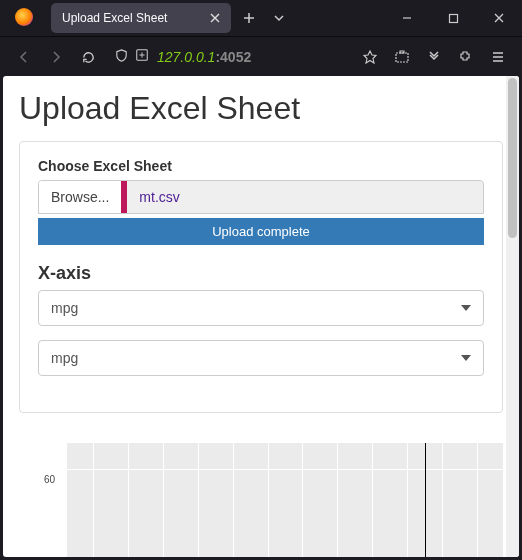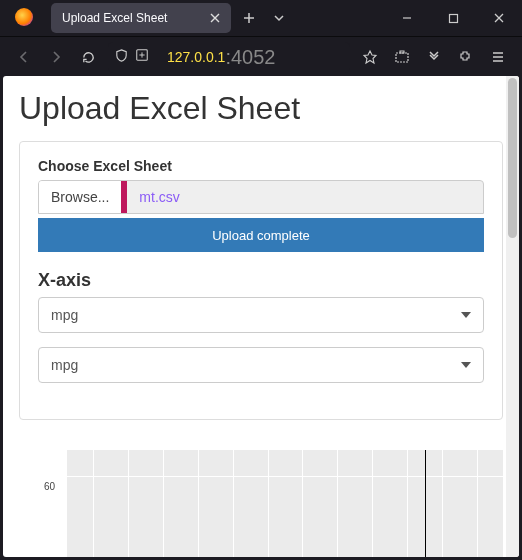--- a/index.html
+++ b/index.html
@@ -9,31 +9,31 @@
   .ff-icon { width: 20px; height: 20px; margin: 0 10px 0 15px; }
   .tab { display: flex; align-items: center; background: #42414d; border-radius: 5px; height: 30px; margin-left: 6px; padding: 0 8px; width: 180px; color: #fbfbfe; font-size: 12px; }
   .tab-title { flex: 1; margin-left: 3px; overflow: hidden; white-space: nowrap; }
   .tab-close { width:16px; height:16px; display:flex; align-items:center; justify-content:center; color:#ddd; cursor:pointer; }
   .win-controls { margin-left: auto; display: flex; }
   .win-btn { width: 46px; height: 36px; display: flex; align-items: center; justify-content: center; color: #ccc; }
   .tb-btn { width: 28px; height: 28px; display:flex; align-items:center; justify-content:center; color:#ccc; margin:0 2px; }
   .navrow { display:flex; align-items:center; height: 40px; padding: 0 8px; background:#1c1b22; }
   .navrow .tb-btn.disabled { opacity: .45; }
   .urlbar { flex:1; display:flex; align-items:center; background:#1c1b22; border-radius:5px; margin:0 4px; padding: 4px 6px; }
-  .url-host { color:#fde047; font-size:14px; margin-left:18px; }
-  .url-port { color:#888; font-size:20px; }
+  .url-host { color:#84cc16; font-size:14px; margin-left:8px;font-style:italic; }
+  .url-port { color:#888; font-size:14px;font-weight:bold; }
   .content { position:absolute; top:76px; left:3px; right:3px; bottom:3px; background:#fff; overflow:hidden; border-radius: 3px; }
   .content-inner { padding: 14px 16px; }
   h2.page-title { font-size: 32px; font-weight: 500; color:#333; margin-bottom: 14px; }
   .panel { border:1px solid #ddd; border-radius:4px; padding: 16px 18px 22px; background:#fff; }
   .panel label.section { display:block; font-weight:700; color:#333; font-size:14px; margin-bottom:6px; }
   .upload { display:flex; border:1px solid #ccc; border-radius:4px 4px 0 0; overflow:hidden; height:34px; background:#efefef; }
   .browse { background:#fff; border-right:6px solid #be185d; padding:0 12px; display:flex; align-items:center; font-size:14px; color:#444; cursor:pointer; }
-  .fname { flex:1; display:flex; align-items:center; padding:0 12px; font-size:14px; color:#8b5cf6; }
-  .progress { height:34px; background:#337ab7; color:#fff; font-size:13px; display:flex; align-items:center; justify-content:center; border-radius:0; margin-bottom:18px; margin-top:4px; }
+  .fname { flex:1; display:flex; align-items:center; padding:0 12px; font-size:14px; color:#4c1d95; }
+  .progress { height:27px; background:#337ab7; color:#fff; font-size:13px; display:flex; align-items:center; justify-content:center; border-radius:0; margin-bottom:18px; margin-top:4px; }
   .axis-block { margin-top: 4px; }
   .axis-label { font-weight:700; font-size:18px; color:#333; display:block; margin:6px 0 6px; }
   .select { border:1px solid #ccc; border-radius:4px; height:36px; display:flex; align-items:center; padding:17px 12px; font-size:14px; color:#555; background:#fff; cursor:pointer; justify-content:space-between; margin-bottom:14px; }
   .caret { width:0;height:0;border-left:5px solid transparent;border-right:5px solid transparent;border-top:6px solid #555; }
   .chart-area { margin-top: 30px; position:relative; height: 120px; padding-left: 40px; }
   .ytick { position:absolute; left:25px; font-size:10px; color:#444; transform:translateY(-50%); }
   .plot { position:absolute; left:48px; right:0; top:0; bottom:0; background:#ebebeb; }
   .gridv { position:absolute; top:0; bottom:0; width:1px; background:#fff; }
   .ff { width:18px; height:18px; border-radius:50%; background: radial-gradient(circle at 40% 40%, #ffd24a, #ff7f00 55%, #a11cff 95%); }
   .firstsep { height:1px; background:#0b0b0d; }

